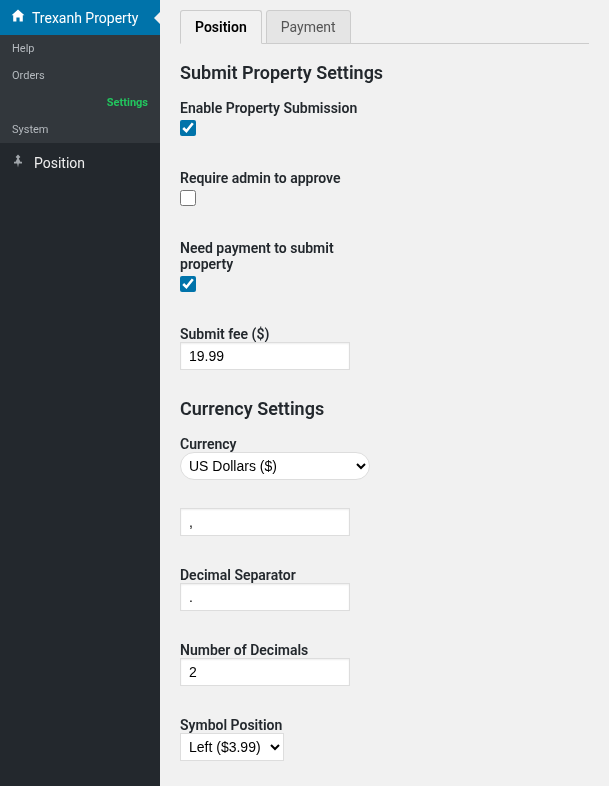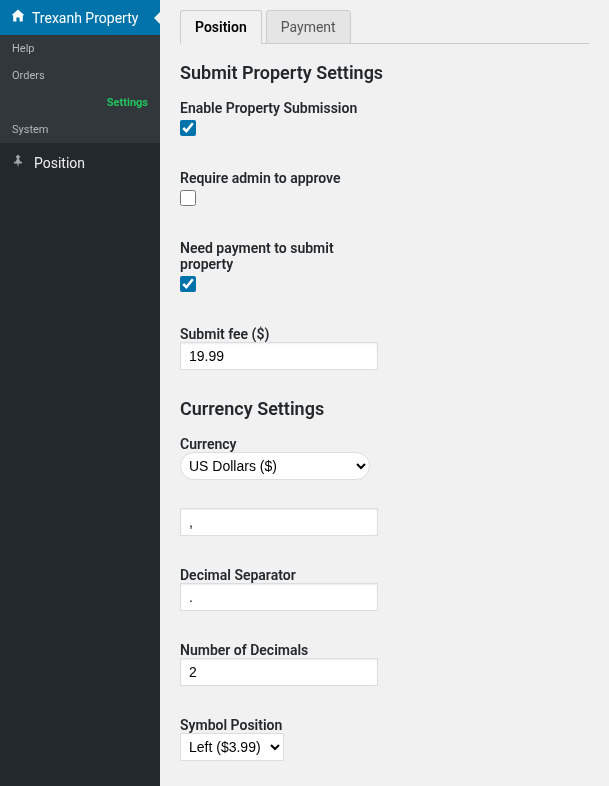--- a/index.html
+++ b/index.html
@@ -114,21 +114,21 @@
     input[type="checkbox"] {
       width: 16px; height: 16px;
       margin-top: 4px;
       accent-color: #0073aa;
     }
     input[type="text"] {
       padding: 4px 8px;
       border: 1px solid #ddd;
       background: #fff;
       font-size: 14px;
-      width: 198px;
+      width: 170px;
       height: 28px;
       box-shadow: inset 0 1px 2px rgba(0,0,0,.07);
     }
     select {
       padding: 2px 4px;
       border: 1px solid #ddd;
       background: #fff;
       font-size: 14px;
       height: 28px;
     }

